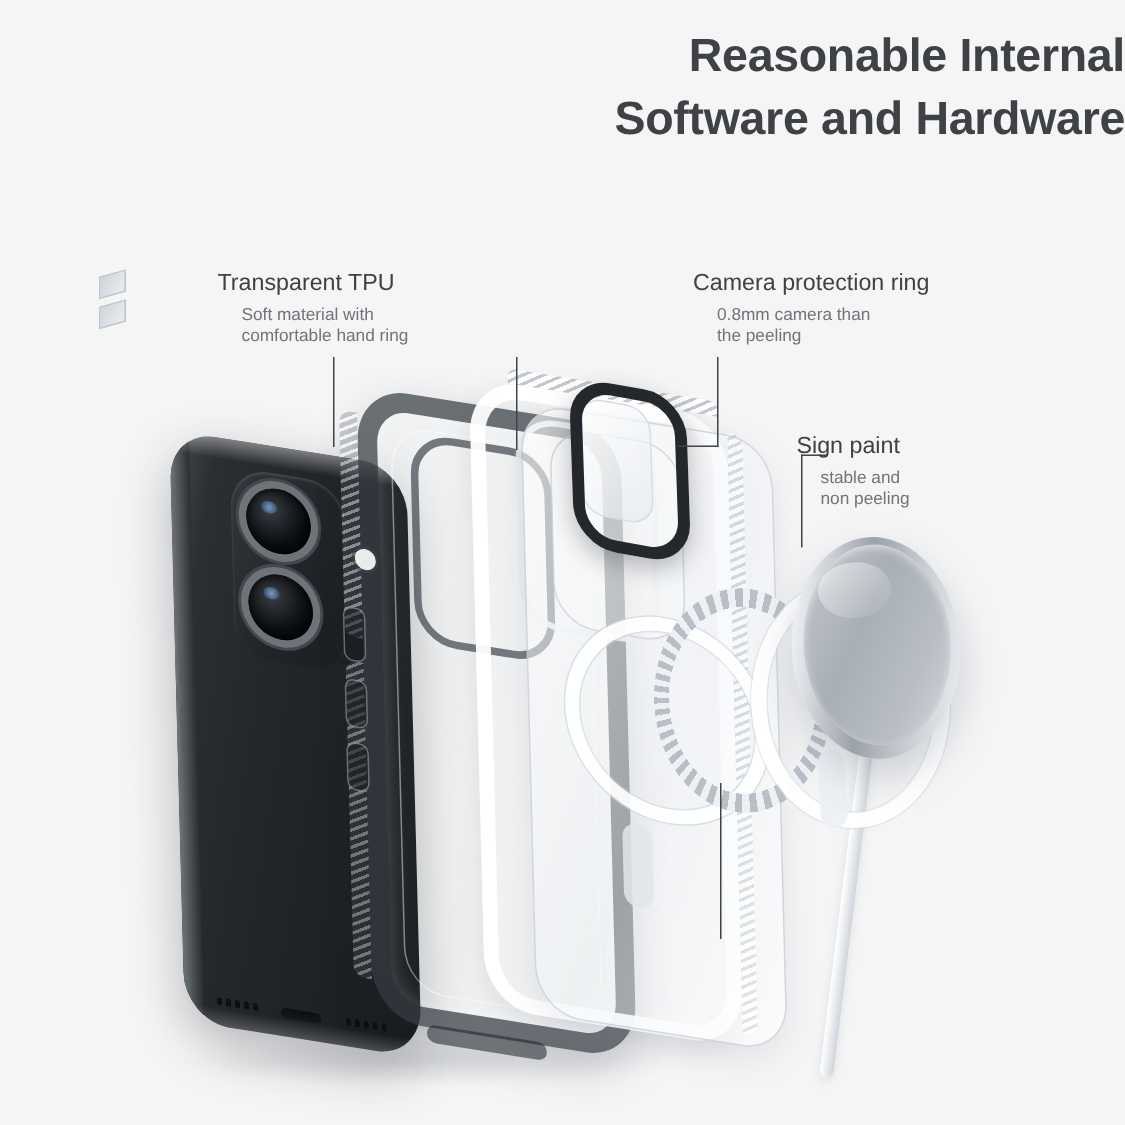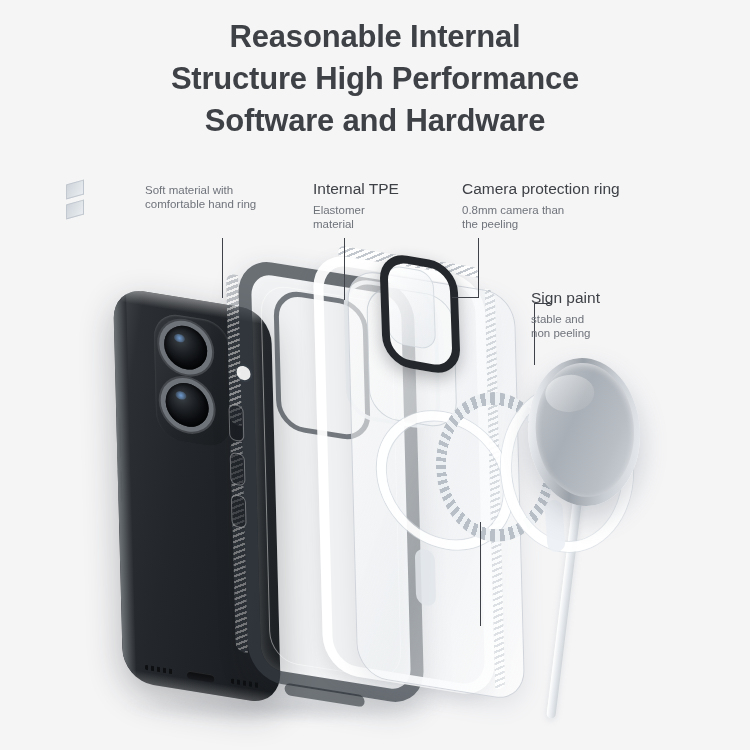--- a/index.html
+++ b/index.html
@@ -16,37 +16,38 @@
   
   .title{
     position:absolute;top:16px;left:0;right:0;
     text-align:center;
     font-size:31px;
     line-height:42px;
     font-weight:600;
     color:#3e4146;
     letter-spacing:-0.2px;
   }
-  .title div{white-space:nowrap;}
+  .title div{white-space:nowrap;text-align:right;}
 
   
   .callout{position:absolute;}
   .callout .hd{
     font-size:15.5px;
     font-weight:500;
     color:#3e4146;
     white-space:nowrap;
     line-height:20px;
   }
   .callout .sub{
     font-size:11.5px;
     color:#6f737a;
     line-height:14px;
     margin-top:4px;
     white-space:nowrap;
+    margin-left:16px;
   }
 
   #cl-tpu{left:145px;top:179px;}
   #cl-tpe{left:313px;top:179px;}
   #cl-cam{left:462px;top:179px;}
   #cl-sign{left:531px;top:288px;}
   #cl-mag{left:486px;top:630px;}
 
   
   .ld{position:absolute;background:#3f4248;}
@@ -352,21 +353,20 @@
     filter:blur(3px);
   }
 </style>
 </head>
 <body>
 
 <div class="stage">
 
   <div class="title">
     <div>Reasonable Internal</div>
-    <div>Structure High Performance</div>
     <div>Software and Hardware</div>
   </div>
 
   <div class="art">
 
     <div id="ground"></div>
 
     <div id="cable"></div>
 
     <div class="layer" id="phone">
@@ -435,29 +435,25 @@
 
   <div class="ld v" id="ld-tpu"></div>
   <div class="ld v" id="ld-tpe"></div>
   <div class="ld v" id="ld-cam-v"></div>
   <div class="ld h" id="ld-cam-h"></div>
   <div class="ld h" id="ld-sign-h"></div>
   <div class="ld v" id="ld-sign-v"></div>
   <div class="ld v" id="ld-mag"></div>
 
   <div class="callout" id="cl-tpu">
+    <div class="hd">Transparent TPU</div>
     <div class="sub">Soft material with</div>
     <div class="sub" style="margin-top:0">comfortable hand ring</div>
   </div>
 
-  <div class="callout" id="cl-tpe">
-    <div class="hd">Internal TPE</div>
-    <div class="sub">Elastomer</div>
-    <div class="sub" style="margin-top:0">material</div>
-  </div>
 
   <div class="callout" id="cl-cam">
     <div class="hd">Camera protection ring</div>
     <div class="sub">0.8mm camera than</div>
     <div class="sub" style="margin-top:0">the peeling</div>
   </div>
 
   <div class="callout" id="cl-sign">
     <div class="hd">Sign paint</div>
     <div class="sub">stable and</div>

